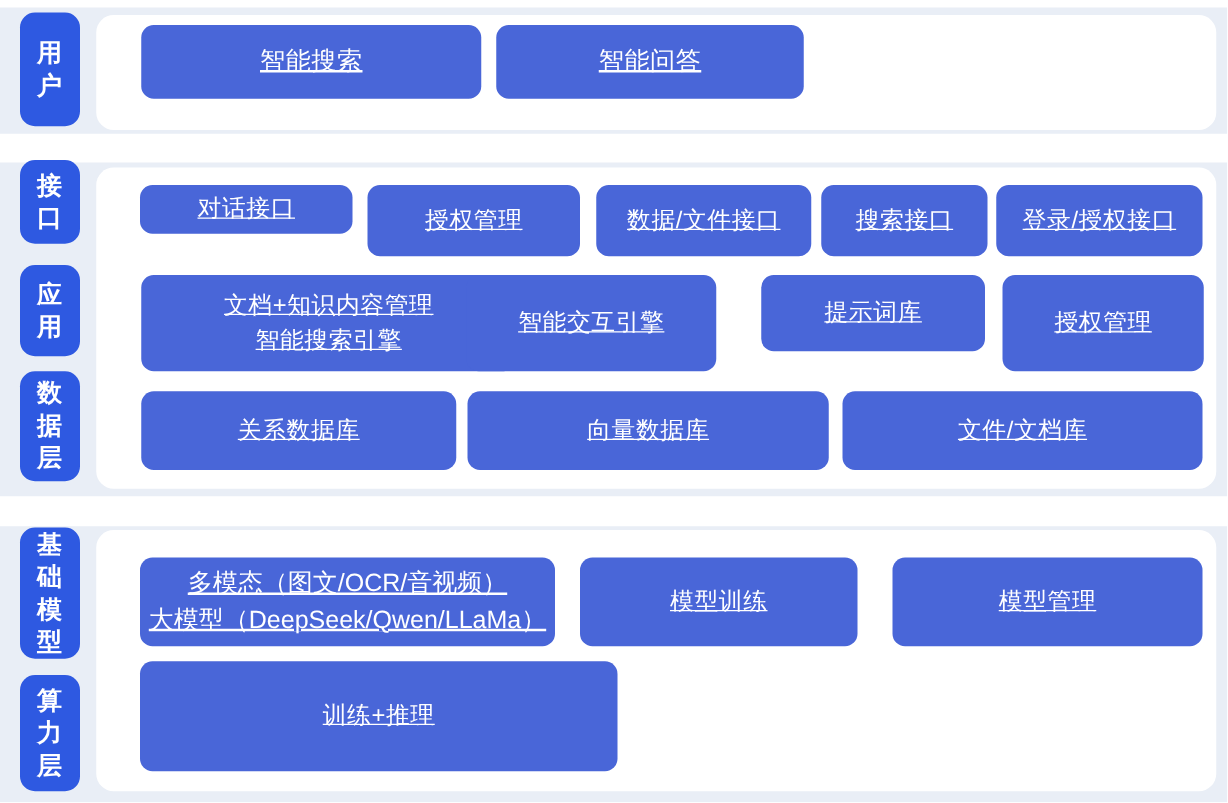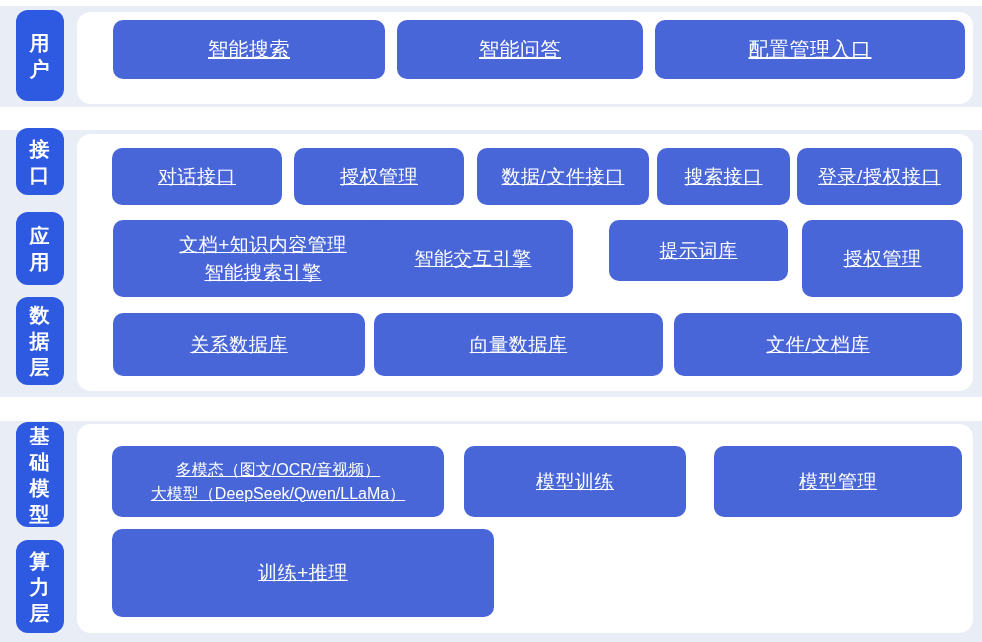--- a/index.html
+++ b/index.html
@@ -42,41 +42,40 @@
     border-radius:10px;
     color:var(--text-on-blue);
     display:flex;align-items:center;justify-content:center;
     text-align:center;
     font-size:19px;font-weight:500;line-height:1.45;
     white-space:pre-line;
     letter-spacing:0.5px;
     text-decoration:underline;
   }
   .box.xl{font-size:20px;}
-  .box.sm{font-size:16px;letter-spacing:0;}
+  .box.sm{font-size:20px;letter-spacing:0;}
 </style>
 </head>
 <body>
 
 <div class="page">
 
   <div class="band" style="top:6px;height:101px"></div>
   <div class="panel" style="left:77px;top:12px;width:896px;height:92px"></div>
   <div class="pill" style="left:16px;top:10px;width:48px;height:91px">用<br>户</div>
   <div class="box xl" style="left:113px;top:20px;width:272px;height:59px">智能搜索</div>
   <div class="box xl" style="left:397px;top:20px;width:246px;height:59px">智能问答</div>
-  <div class="box xl" style="left:655px;top:20px;width:310px;height:59px">配置管理入口</div>
 
   <div class="band" style="top:130px;height:267px"></div>
   <div class="panel" style="left:77px;top:134px;width:896px;height:257px"></div>
   <div class="pill" style="left:16px;top:128px;width:48px;height:67px">接<br>口</div>
   <div class="pill" style="left:16px;top:212px;width:48px;height:73px">应<br>用</div>
   <div class="pill" style="left:16px;top:297px;width:48px;height:88px">数<br>据<br>层</div>
 
-  <div class="box" style="left:112px;top:148px;width:170px;height:57px">对话接口</div>
+  <div class="box" style="left:112px;top:148px;width:170px;height:39px">对话接口</div>
   <div class="box" style="left:294px;top:148px;width:170px;height:57px">授权管理</div>
   <div class="box" style="left:477px;top:148px;width:172px;height:57px">数据/文件接口</div>
   <div class="box" style="left:657px;top:148px;width:133px;height:57px">搜索接口</div>
   <div class="box" style="left:797px;top:148px;width:165px;height:57px">登录/授权接口</div>
 
   <div class="box" style="left:113px;top:220px;width:300px;height:77px">文档+知识内容管理
 智能搜索引擎</div>
   <div class="box" style="left:373px;top:220px;width:200px;height:77px">智能交互引擎</div>
   <div class="box" style="left:609px;top:220px;width:179px;height:61px">提示词库</div>
   <div class="box" style="left:802px;top:220px;width:161px;height:77px">授权管理</div>

